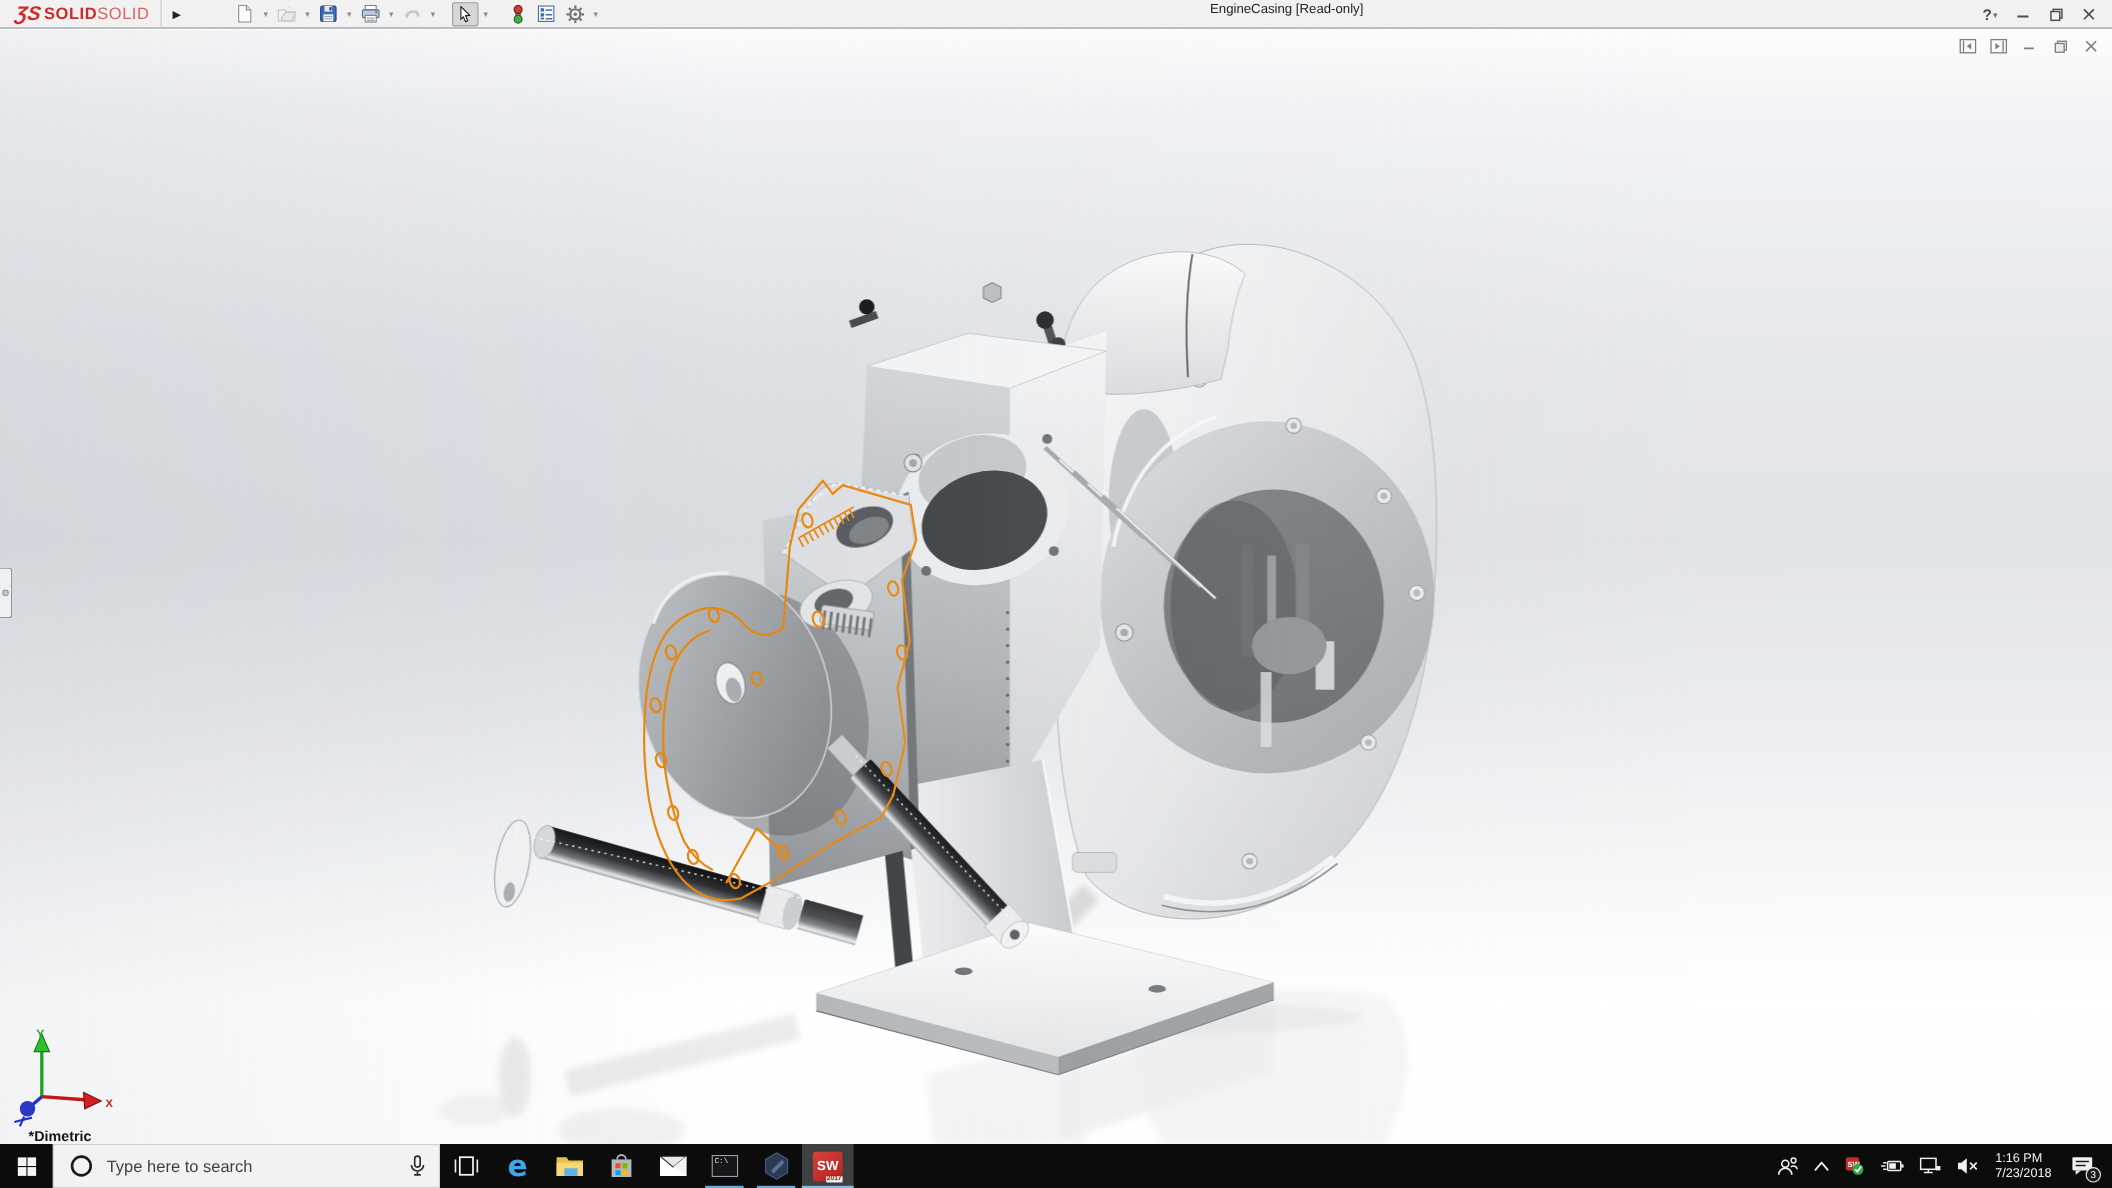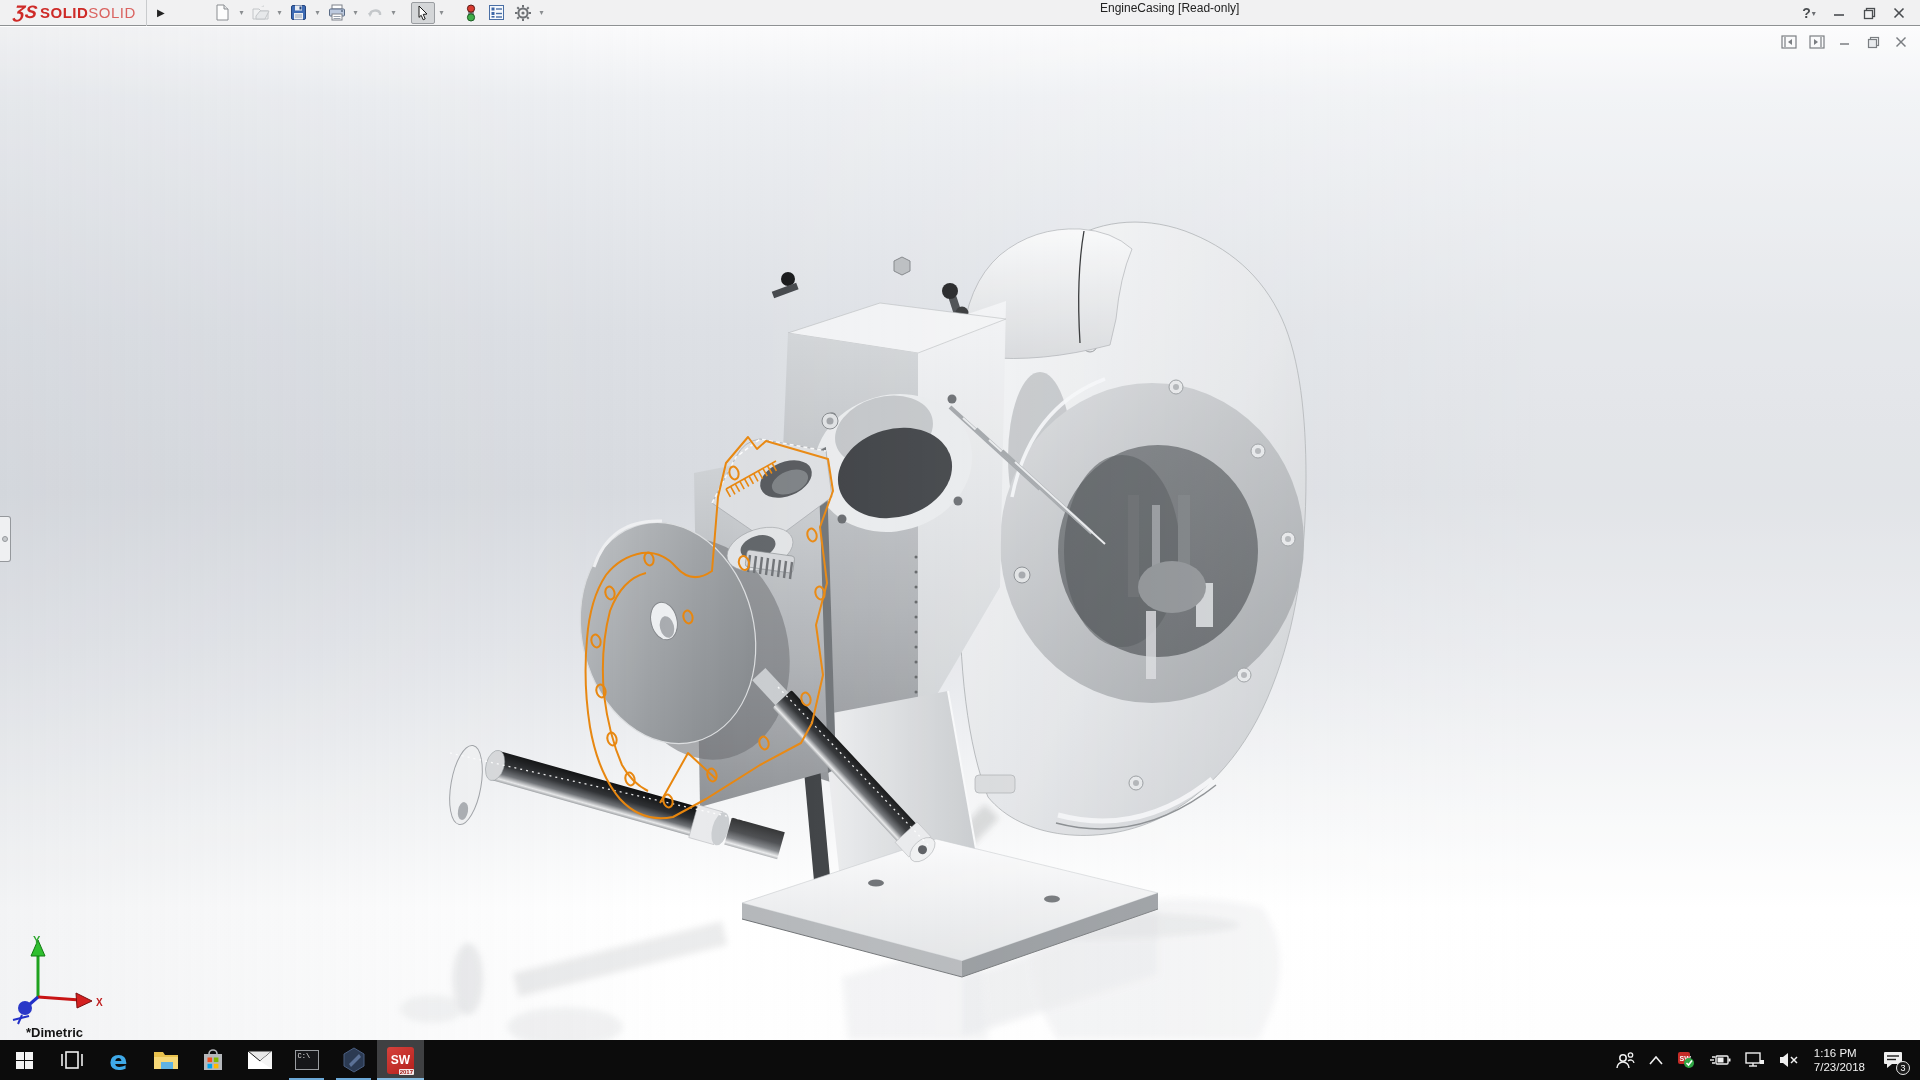--- a/index.html
+++ b/index.html
@@ -535,20 +535,32 @@
 
 <div class="taskbar">
   <div class="start">
     <svg width="17" height="17" viewBox="0 0 17 17">
       <rect x="0" y="0" width="8" height="8" fill="#F5F5F5"></rect>
         <rect x="9" y="0" width="8" height="8" fill="#F5F5F5"></rect>
       <rect x="0" y="9" width="8" height="8" fill="#F5F5F5"></rect>
         <rect x="9" y="9" width="8" height="8" fill="#F5F5F5"></rect>
     </svg>
   </div>
+  <div class="searchbox">
+    <svg class="ring" width="22" height="22" viewBox="0 0 22 22">
+      <circle cx="11" cy="11" r="8.5" fill="none" stroke="#1A1A1A" stroke-width="2.4"></circle>
+    </svg>
+    <span class="ph">Type here to search</span>
+    <svg class="mic" width="15" height="20" viewBox="0 0 15 20">
+      <rect x="5" y="1" width="5" height="10" rx="2.5" fill="none" stroke="#2A2A2A" stroke-width="1.5"></rect>
+      <path d="M2,9 a5.5,5.5 0 0 0 11,0" fill="none" stroke="#2A2A2A" stroke-width="1.5"></path>
+      <line x1="7.5" y1="15" x2="7.5" y2="18" stroke="#2A2A2A" stroke-width="1.5"></line>
+      <line x1="4.5" y1="18" x2="10.5" y2="18" stroke="#2A2A2A" stroke-width="1.5"></line>
+    </svg>
+  </div>
 
   <div class="apps">
     <div class="appbtn">
       <svg width="22" height="20" viewBox="0 0 22 20">
         <rect x="5" y="2" width="12" height="16" fill="none" stroke="#F0F0F0" stroke-width="1.6"></rect>
         <line x1="1" y1="4" x2="1" y2="16" stroke="#F0F0F0" stroke-width="1.6"></line>
         <line x1="21" y1="4" x2="21" y2="16" stroke="#F0F0F0" stroke-width="1.6"></line>
       </svg>
       </div>
     <div class="appbtn">

